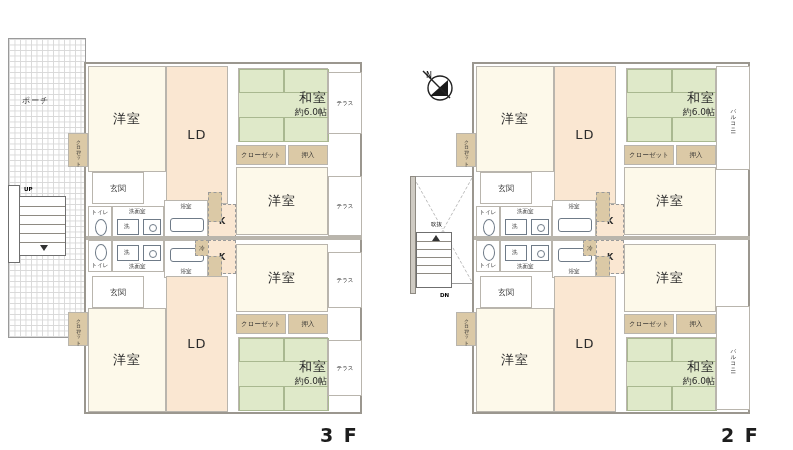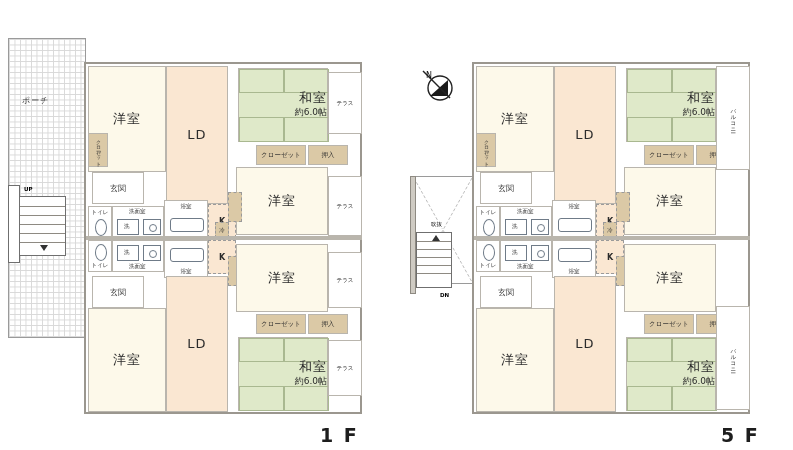--- a/index.html
+++ b/index.html
@@ -24,21 +24,21 @@
   .rm-label { font-size:13px; letter-spacing:1px; line-height:1.1; white-space:nowrap; }
   .rm-sub   { font-size:9px; letter-spacing:0px; margin-top:1px; }
   .sm { font-size:8px; letter-spacing:0px;text-align:right; }
   .xs { font-size:6.5px; letter-spacing:0px; }
   .tiny{ font-size:5.5px; letter-spacing:0px; }
 
   
   .f-yoshitsu { background:#fdf9ea; }           
   .f-ld       { background:#fae7d2; }           
   .f-washitsu { background:#dfe9c9;align-items:flex-end; }           
-  .f-closet   { background:#dbc9a6;margin-left:20px; }           
+  .f-closet   { background:#dbc9a6; }           
   .f-white    { background:#ffffff; }
   .f-util     { background:#ffffff; }
   .f-k        { background:#fae7d2; }
   .f-terrace  { background:#ffffff; }
   .f-balcony  { background:#ffffff; }
   .f-void     { background:#ffffff; }
 
   
   .wall { position:absolute; background:#cfcbc3; border:1px solid #8e8a82; }
   .wallDark { position:absolute; background:#b9b5ac; }
@@ -234,21 +234,21 @@
     <div class="room f-yoshitsu" style="left:88px;top:308px;width:78px;height:104px;">
       <span class="rm-label">洋室</span>
     </div>
     <div class="room f-terrace" style="left:328px;top:252px;width:34px;height:56px;">
       <span class="tiny">テラス</span>
     </div>
     <div class="room f-terrace" style="left:328px;top:340px;width:34px;height:56px;">
       <span class="tiny">テラス</span>
     </div>
 
-    <div class="floor-cap" style="left:320px;top:424px;">1 F</div>
+    <div class="floor-cap" style="left:320px;top:424px;">3 F</div>
   </div>
 
   <div class="abs" style="left:396px;top:0;width:397px;height:450px;">
 
     <div class="compass" style="left:22px;top:66px;">
       <svg width="40" height="40" viewBox="0 0 40 40">
         <circle cx="22" cy="22" r="12" fill="#fff" stroke="#222" stroke-width="1.4"></circle>
         <path d="M12 30 L30 14 L30 30 Z" fill="#1a1a1a"></path>
         <line x1="5" y1="5" x2="32" y2="32" stroke="#222" stroke-width="1.4"></line>
         <text x="8" y="12" font-size="8" font-family="DejaVu Sans" fill="#111">N</text>
@@ -388,16 +388,16 @@
     <div class="room f-ld" style="left:158px;top:276px;width:62px;height:136px;">
       <span class="rm-label">LD</span>
     </div>
     <div class="room f-yoshitsu" style="left:80px;top:308px;width:78px;height:104px;">
       <span class="rm-label">洋室</span>
     </div>
     <div class="room f-balcony" style="left:320px;top:306px;width:34px;height:104px;">
       <span class="vtext tiny">バルコニー</span>
     </div>
 
-    <div class="floor-cap" style="left:325px;top:424px;">5 F</div>
+    <div class="floor-cap" style="left:325px;top:424px;">2 F</div>
   </div>
 
 </div>
 
 </body></html>

